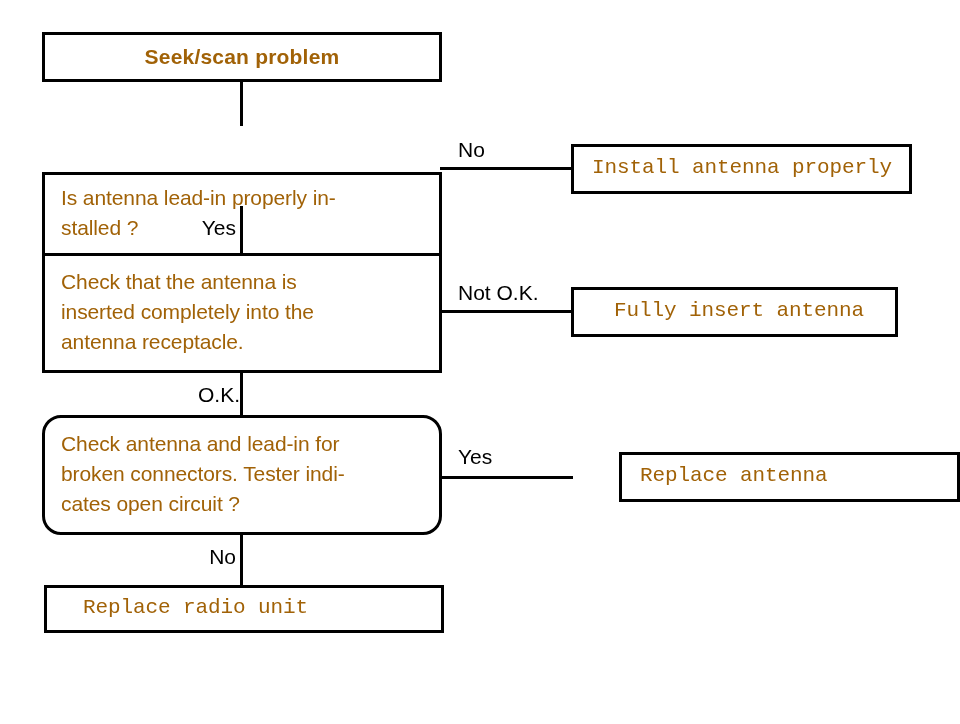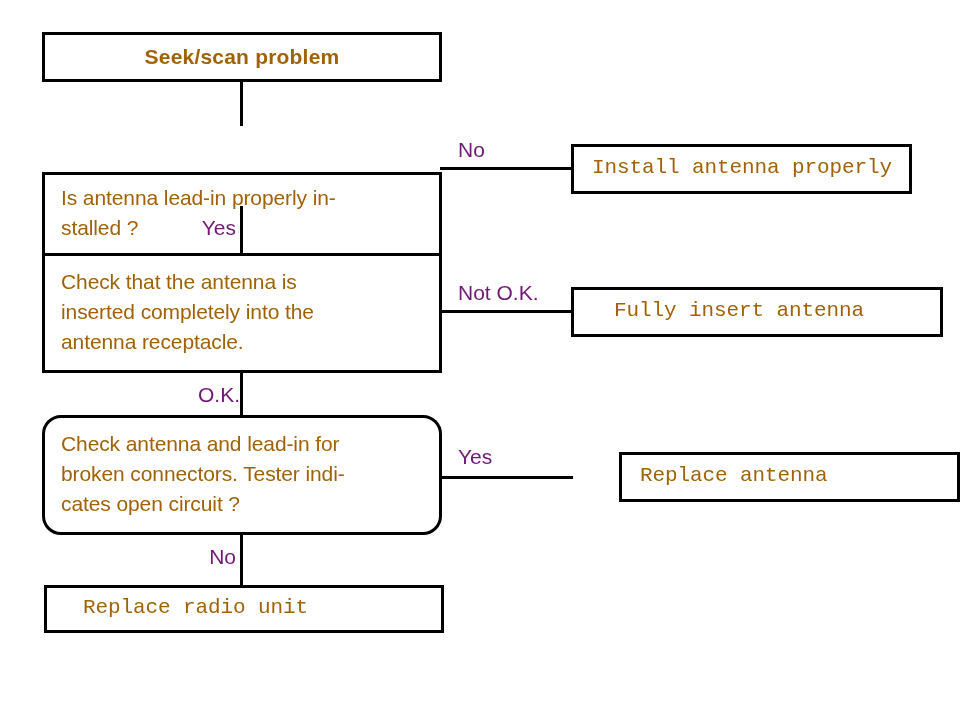--- a/index.html
+++ b/index.html
@@ -61,21 +61,21 @@
     position: absolute;
     height: 3px;
     background: #000000;
   }
 
   
   .edge-label {
     position: absolute;
     font-size: 21px;
     line-height: 24px;
-    color: #701a75;
+    color: #000000;
     white-space: nowrap;
   }
   .edge-label.right-align {
     text-align: right;
   }
 </style>
 </head>
 <body>
 
 <div id="canvas">
@@ -92,21 +92,21 @@
   <div class="node action-node" style="left:571px; top:144px; width:341px; height:50px;">
     <span class="node-text">Install antenna properly</span>
   </div>
 
   <div class="node" style="left:42px; top:253px; width:400px; height:120px;">
     <span class="node-text">Check that the antenna is
 inserted completely into the
 antenna receptacle.</span>
   </div>
 
-  <div class="node action-node" style="left:571px; top:287px; width:372px; height:50px;padding-left:40px;">
+  <div class="node action-node" style="left:571px; top:287px; width:327px; height:50px;padding-left:40px;">
     <span class="node-text">Fully insert antenna</span>
   </div>
 
   <div class="node" style="left:42px; top:415px; width:400px; height:120px;border-radius:19px;">
     <span class="node-text">Check antenna and lead-in for
 broken connectors. Tester indi-
 cates open circuit ?</span>
   </div>
 
   <div class="node action-node" style="left:571px; top:452px; width:341px; height:50px;margin-left:48px;">

